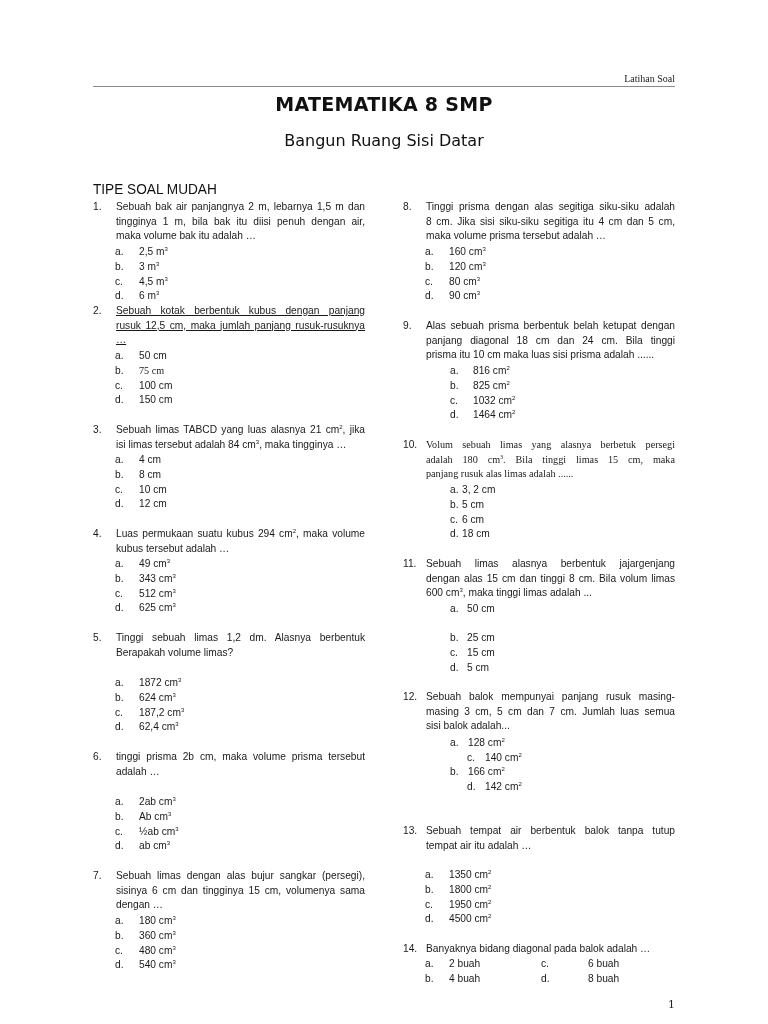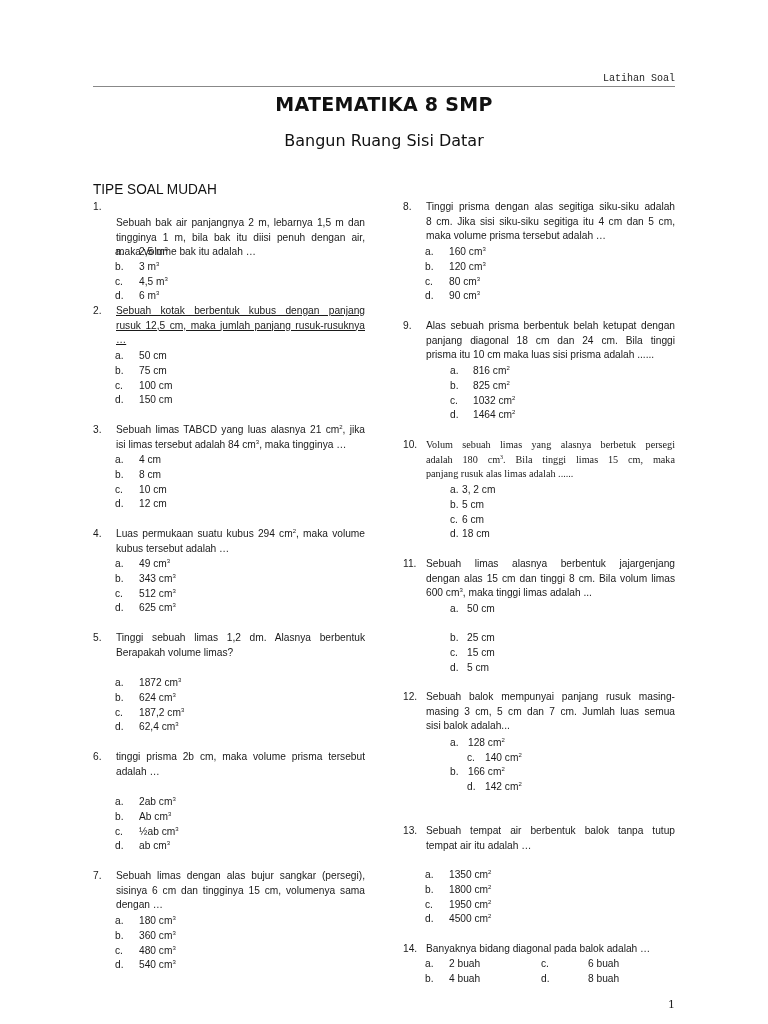--- a/index.html
+++ b/index.html
@@ -3,21 +3,21 @@
   <meta charset="utf-8">
   <style>
     html, body { margin: 0; padding: 0; background: #ffffff; }
     body {
       width: 768px; height: 1024px; position: relative; overflow: hidden;
       font-family: "Liberation Sans", sans-serif; color: #1a1a1a;
     }
     .page { position: absolute; left: 0; top: 0; width: 768px; height: 1024px; background: #fff; }
     .header-label {
       position: absolute; right: 93px; top: 73px;
-      font-family: Liberation Mono, monospace; font-size: 10px; color: #222; margin-left: 27px;
+      font-family: Liberation Serif, serif; font-size: 10px; color: #222; margin-left: 27px;
     }
     .header-rule {
       position: absolute; left: 93px; top: 86px; width: 582px; height: 0;
       border-top: 1.5px solid #888;
     }
     .title {
       position: absolute; left: 93px; width: 582px; top: 93px; text-align: center;
       font-family: "DejaVu Sans", sans-serif; font-weight: bold; font-size: 19px; color: #111;
       letter-spacing: 0.3px;
     }
@@ -51,21 +51,21 @@
 
   <div class="header-label">Latihan Soal</div>
   <div class="header-rule"></div>
 
   <div class="title">MATEMATIKA 8 SMP</div>
   <div class="subtitle">Bangun Ruang Sisi Datar</div>
   <div class="section-title">TIPE SOAL MUDAH</div>
 
   <div class="q" style="left:93px; top:200px; width:272px;">
     <span class="q-num">1.</span>
-    <div class="q-text" style="top:16px; width:249px;">
+    <div class="q-text" style="top:0; width:249px;">
       <div class="last-justify" style="text-align-last:justify">Sebuah bak air panjangnya 2 m, lebarnya 1,5 m dan</div>
       <div style="text-align-last:justify">tingginya 1 m, bila bak itu diisi penuh dengan air,</div>
       <div>maka volume bak itu adalah …</div>
     </div>
   </div>
   <div class="opt" style="left:115px; top:245px;">
       <span class="lbl">a.</span>
       <span class="val" style="left:24px;"><span>2,5 m</span><sup>3</sup></span>
     </div>
   <div class="opt" style="left:115px; top:260px;">
@@ -88,21 +88,21 @@
       <div style="text-align-last:justify">rusuk 12,5 cm, maka jumlah panjang rusuk-rusuknya</div>
       <div>…</div>
     </div>
   </div>
   <div class="opt" style="left:115px; top:349px;">
       <span class="lbl">a.</span>
       <span class="val" style="left:24px;">50 cm</span>
     </div>
   <div class="opt" style="left:115px; top:364px;">
       <span class="lbl">b.</span>
-      <span class="val" style="left:24px;">75 cm</span>
+      <span class="val" style="left:24px;font-family:Liberation Serif, serif;">75 cm</span>
     </div>
   <div class="opt" style="left:115px; top:379px;">
       <span class="lbl">c.</span>
       <span class="val" style="left:24px;">100 cm</span>
     </div>
   <div class="opt" style="left:115px; top:393px;">
       <span class="lbl">d.</span>
       <span class="val" style="left:24px;">150 cm</span>
     </div>
 

